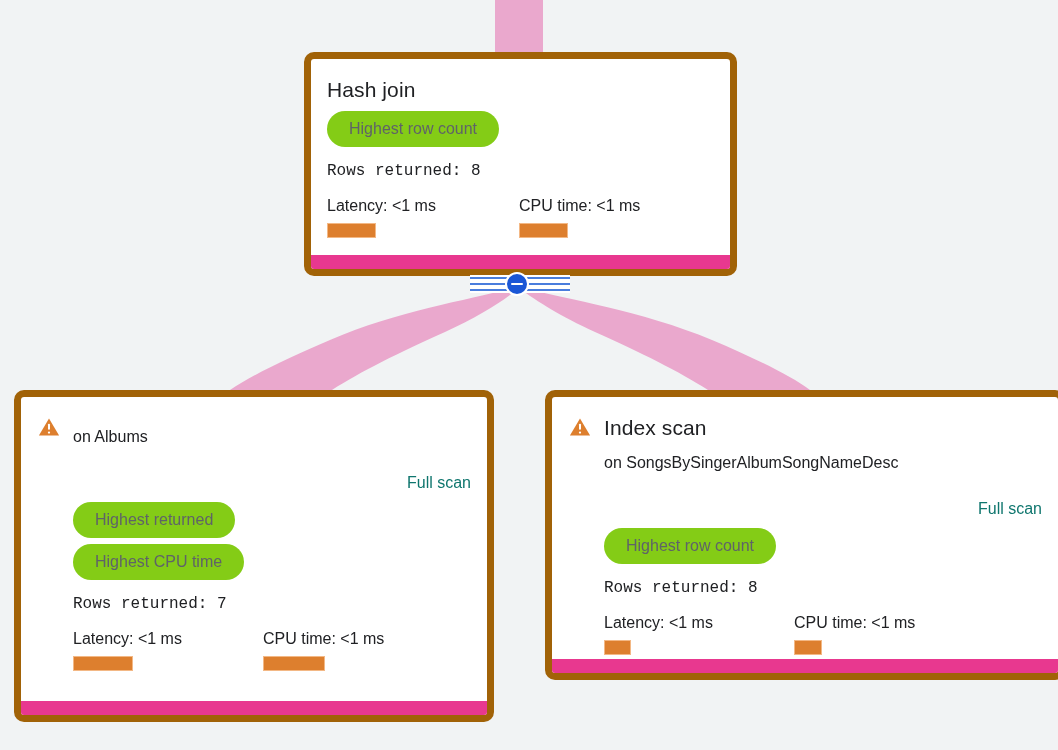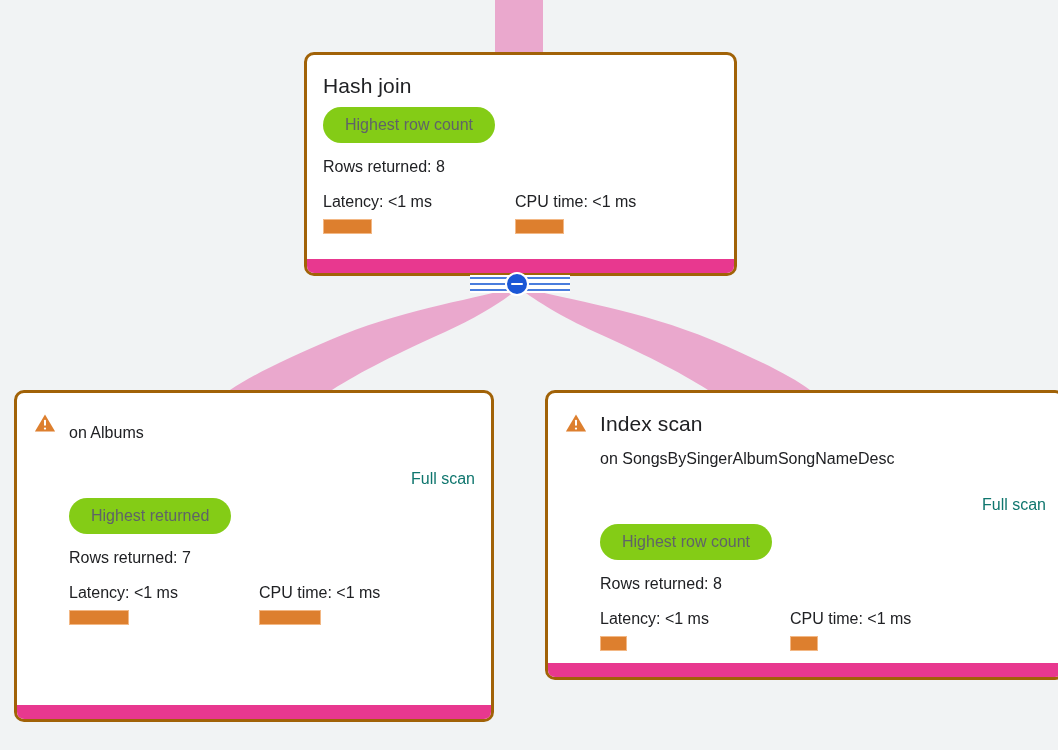--- a/index.html
+++ b/index.html
@@ -28,21 +28,21 @@
     left: 0; top: 0;
     width: 1058px;
     height: 750px;
     pointer-events: none;
   }
 
   
   .node {
     position: absolute;
     background: #ffffff;
-    border: 3px solid #a16207;
+    border: 7px solid #a16207;
     border-radius: 10px;
     box-sizing: border-box;
     overflow: hidden;
   }
   .node-body {
     padding: 18px 16px 8px 16px;
     box-sizing: border-box;
   }
   .node-footer-bar {
     position: absolute;
@@ -104,20 +104,21 @@
     margin-bottom: 6px;
     white-space: nowrap;
   }
 
   .rows-returned {
     font-size: 16px;
     line-height: 22px;
     color: #202124;
     margin-top: 7px;
     white-space: nowrap;
+    font-family: Liberation Mono, monospace;
   }
 
   .metrics {
     display: flex;
     margin-top: 14px;
   }
   .metric { }
   .metric-label {
     font-size: 16px;
     line-height: 20px;
@@ -245,20 +246,21 @@
         <svg class="warn-icon" viewBox="0 0 24 24">
           <path d="M12 2.6 L23 21.4 L1 21.4 Z" fill="#dd7f2e"></path>
           <rect x="10.9" y="8.4" width="2.2" height="6.6" rx="1" fill="#ffffff"></rect>
           <circle cx="12" cy="18.1" r="1.25" fill="#ffffff"></circle>
         </svg>
         <div class="head-text">
           <div class="node-subtitle">on Albums</div>
           <div class="node-subtitle2">Full scan</div>
           <div class="chips">
             <span class="chip">Highest returned</span><br>
+            <span class="chip">Highest CPU time</span>
           </div>
           <div class="rows-returned">Rows returned: 7</div>
           <div class="metrics">
             <div class="metric" style="width:190px;">
               <div class="metric-label">Latency: &lt;1 ms</div>
               <div class="metric-bar" style="width:60px;"></div>
             </div>
             <div class="metric">
               <div class="metric-label">CPU time: &lt;1 ms</div>
               <div class="metric-bar" style="width:62px;"></div>

